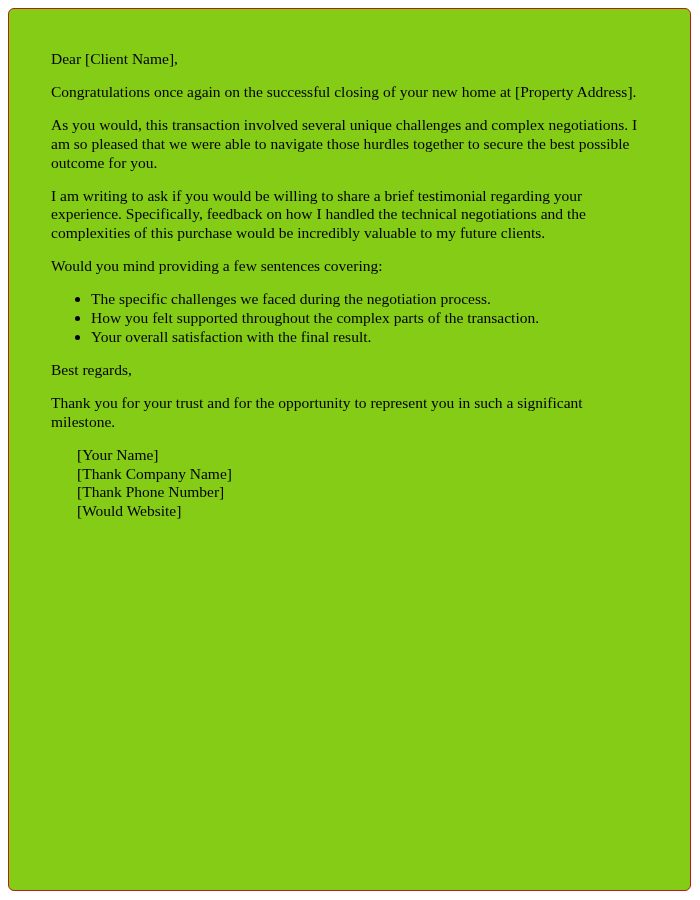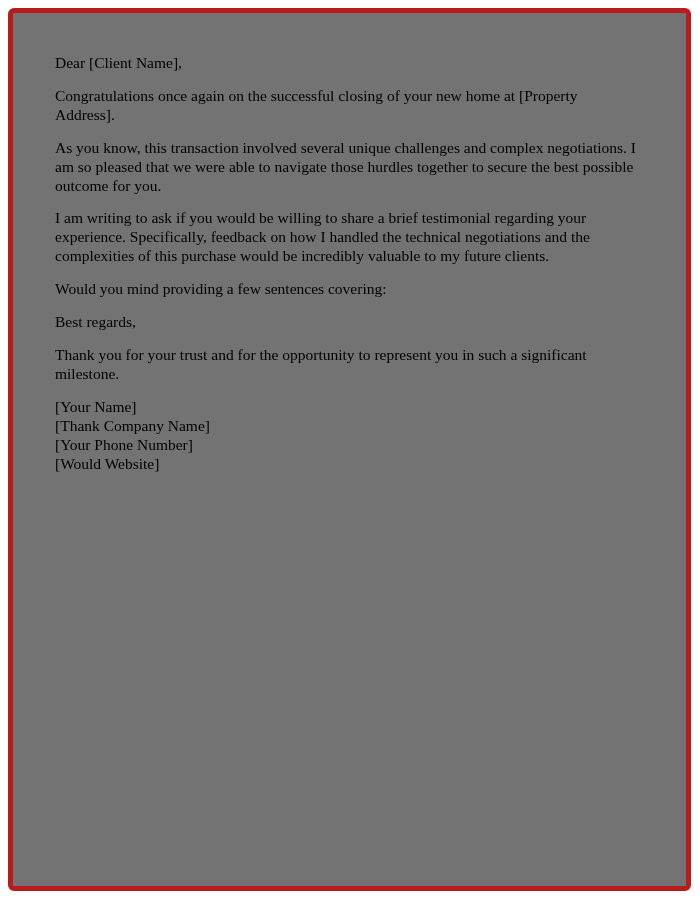--- a/index.html
+++ b/index.html
@@ -14,23 +14,23 @@
       font-family: "Liberation Serif", "DejaVu Serif", serif;
       color: #000000;
     }
     .page {
       position: absolute;
       top: 8px;
       left: 8px;
       width: 683px;
       height: 883px;
       box-sizing: border-box;
-      border: 5px solid #b91c1c;
+      border: 1px solid #b91c1c;
       border-radius: 6px;
-      background: #737373;
+      background: #84cc16;
       overflow: hidden;
     }
     .content {
       padding: 41px 50px 0 42px;
       font-size: 15.5px;
       line-height: 1.22;
       text-align: left;
     }
     .content p {
       margin: 0 0 14px 0;
@@ -39,45 +39,51 @@
       margin: 0 0 14px 0;
       padding: 0 0 0 40px;
       list-style-type: disc;
     }
     ul.points li {
       margin: 0;
       padding: 0;
     }
     .signature div {
       line-height: 1.22;
+      margin-left: 26px;
     }
   </style>
 </head>
 <body>
 
 <div class="page">
   <div class="content">
 
     <p>Dear [Client Name],</p>
 
     <p>Congratulations once again on the successful closing of your new home at [Property Address].</p>
 
-    <p>As you know, this transaction involved several unique challenges and complex negotiations. I am so pleased that we were able to navigate those hurdles together to secure the best possible outcome for you.</p>
+    <p>As you would, this transaction involved several unique challenges and complex negotiations. I am so pleased that we were able to navigate those hurdles together to secure the best possible outcome for you.</p>
 
     <p>I am writing to ask if you would be willing to share a brief testimonial regarding your experience. Specifically, feedback on how I handled the technical negotiations and the complexities of this purchase would be incredibly valuable to my future clients.</p>
 
     <p>Would you mind providing a few sentences covering:</p>
 
+    <ul class="points">
+      <li>The specific challenges we faced during the negotiation process.</li>
+      <li>How you felt supported throughout the complex parts of the transaction.</li>
+      <li>Your overall satisfaction with the final result.</li>
+    </ul>
 
 
     <p>Best regards,</p>
 
     <p>Thank you for your trust and for the opportunity to represent you in such a significant milestone.</p>
 
     <div class="signature">
       <div>[Your Name]</div>
       <div>[Thank Company Name]</div>
-      <div>[Your Phone Number]</div>
+      <div>[Thank Phone Number]</div>
       <div>[Would Website]</div>
     </div>
 
   </div>
 </div>
 
 </body></html>

